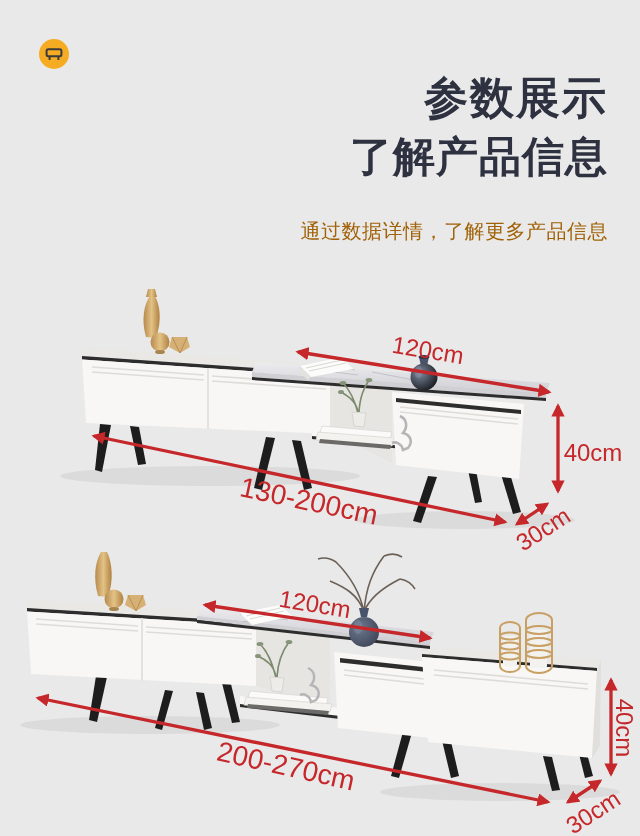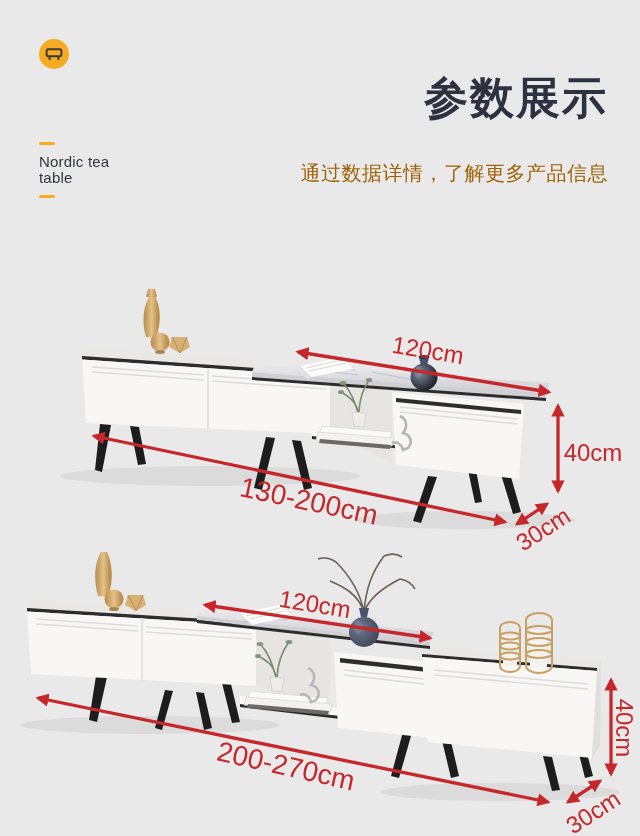--- a/index.html
+++ b/index.html
@@ -56,31 +56,24 @@
 <div class="page">
 
   <div class="badge">
     <svg width="18" height="16" viewBox="0 0 18 16">
       <rect x="1.6" y="3.2" width="14.8" height="7" rx="1.6" fill="none" stroke="#3b3b3b" stroke-width="2"></rect>
       <line x1="4.6" y1="10.5" x2="4.6" y2="14" stroke="#3b3b3b" stroke-width="2"></line>
       <line x1="13.4" y1="10.5" x2="13.4" y2="14" stroke="#3b3b3b" stroke-width="2"></line>
     </svg>
   </div>
 
-  <div class="tagline">
-    <div class="dash"></div>
-    <div class="tagline-text">
-      <div>Nordic tea</div>
-      <div>table</div>
-    </div>
-    <div class="dash"></div>
-  </div>
 
   <div class="headline">
     <div class="t1">参数展示</div>
+    <div class="t2">了解产品信息</div>
     <div class="desc">通过数据详情，了解更多产品信息</div>
   </div>
 
   <svg class="photo photo1" width="640" height="270" viewBox="0 0 640 270">
     <defs>
       <marker id="ah1" viewBox="0 0 10 10" refX="8" refY="5" markerWidth="4" markerHeight="4" orient="auto-start-reverse">
         <path d="M0,0 L10,5 L0,10 z" class="arrow-head"></path>
       </marker>
       <linearGradient id="p1-marble" x1="0" y1="0" x2="0" y2="1">
         <stop offset="0" stop-color="#ececef"></stop>

